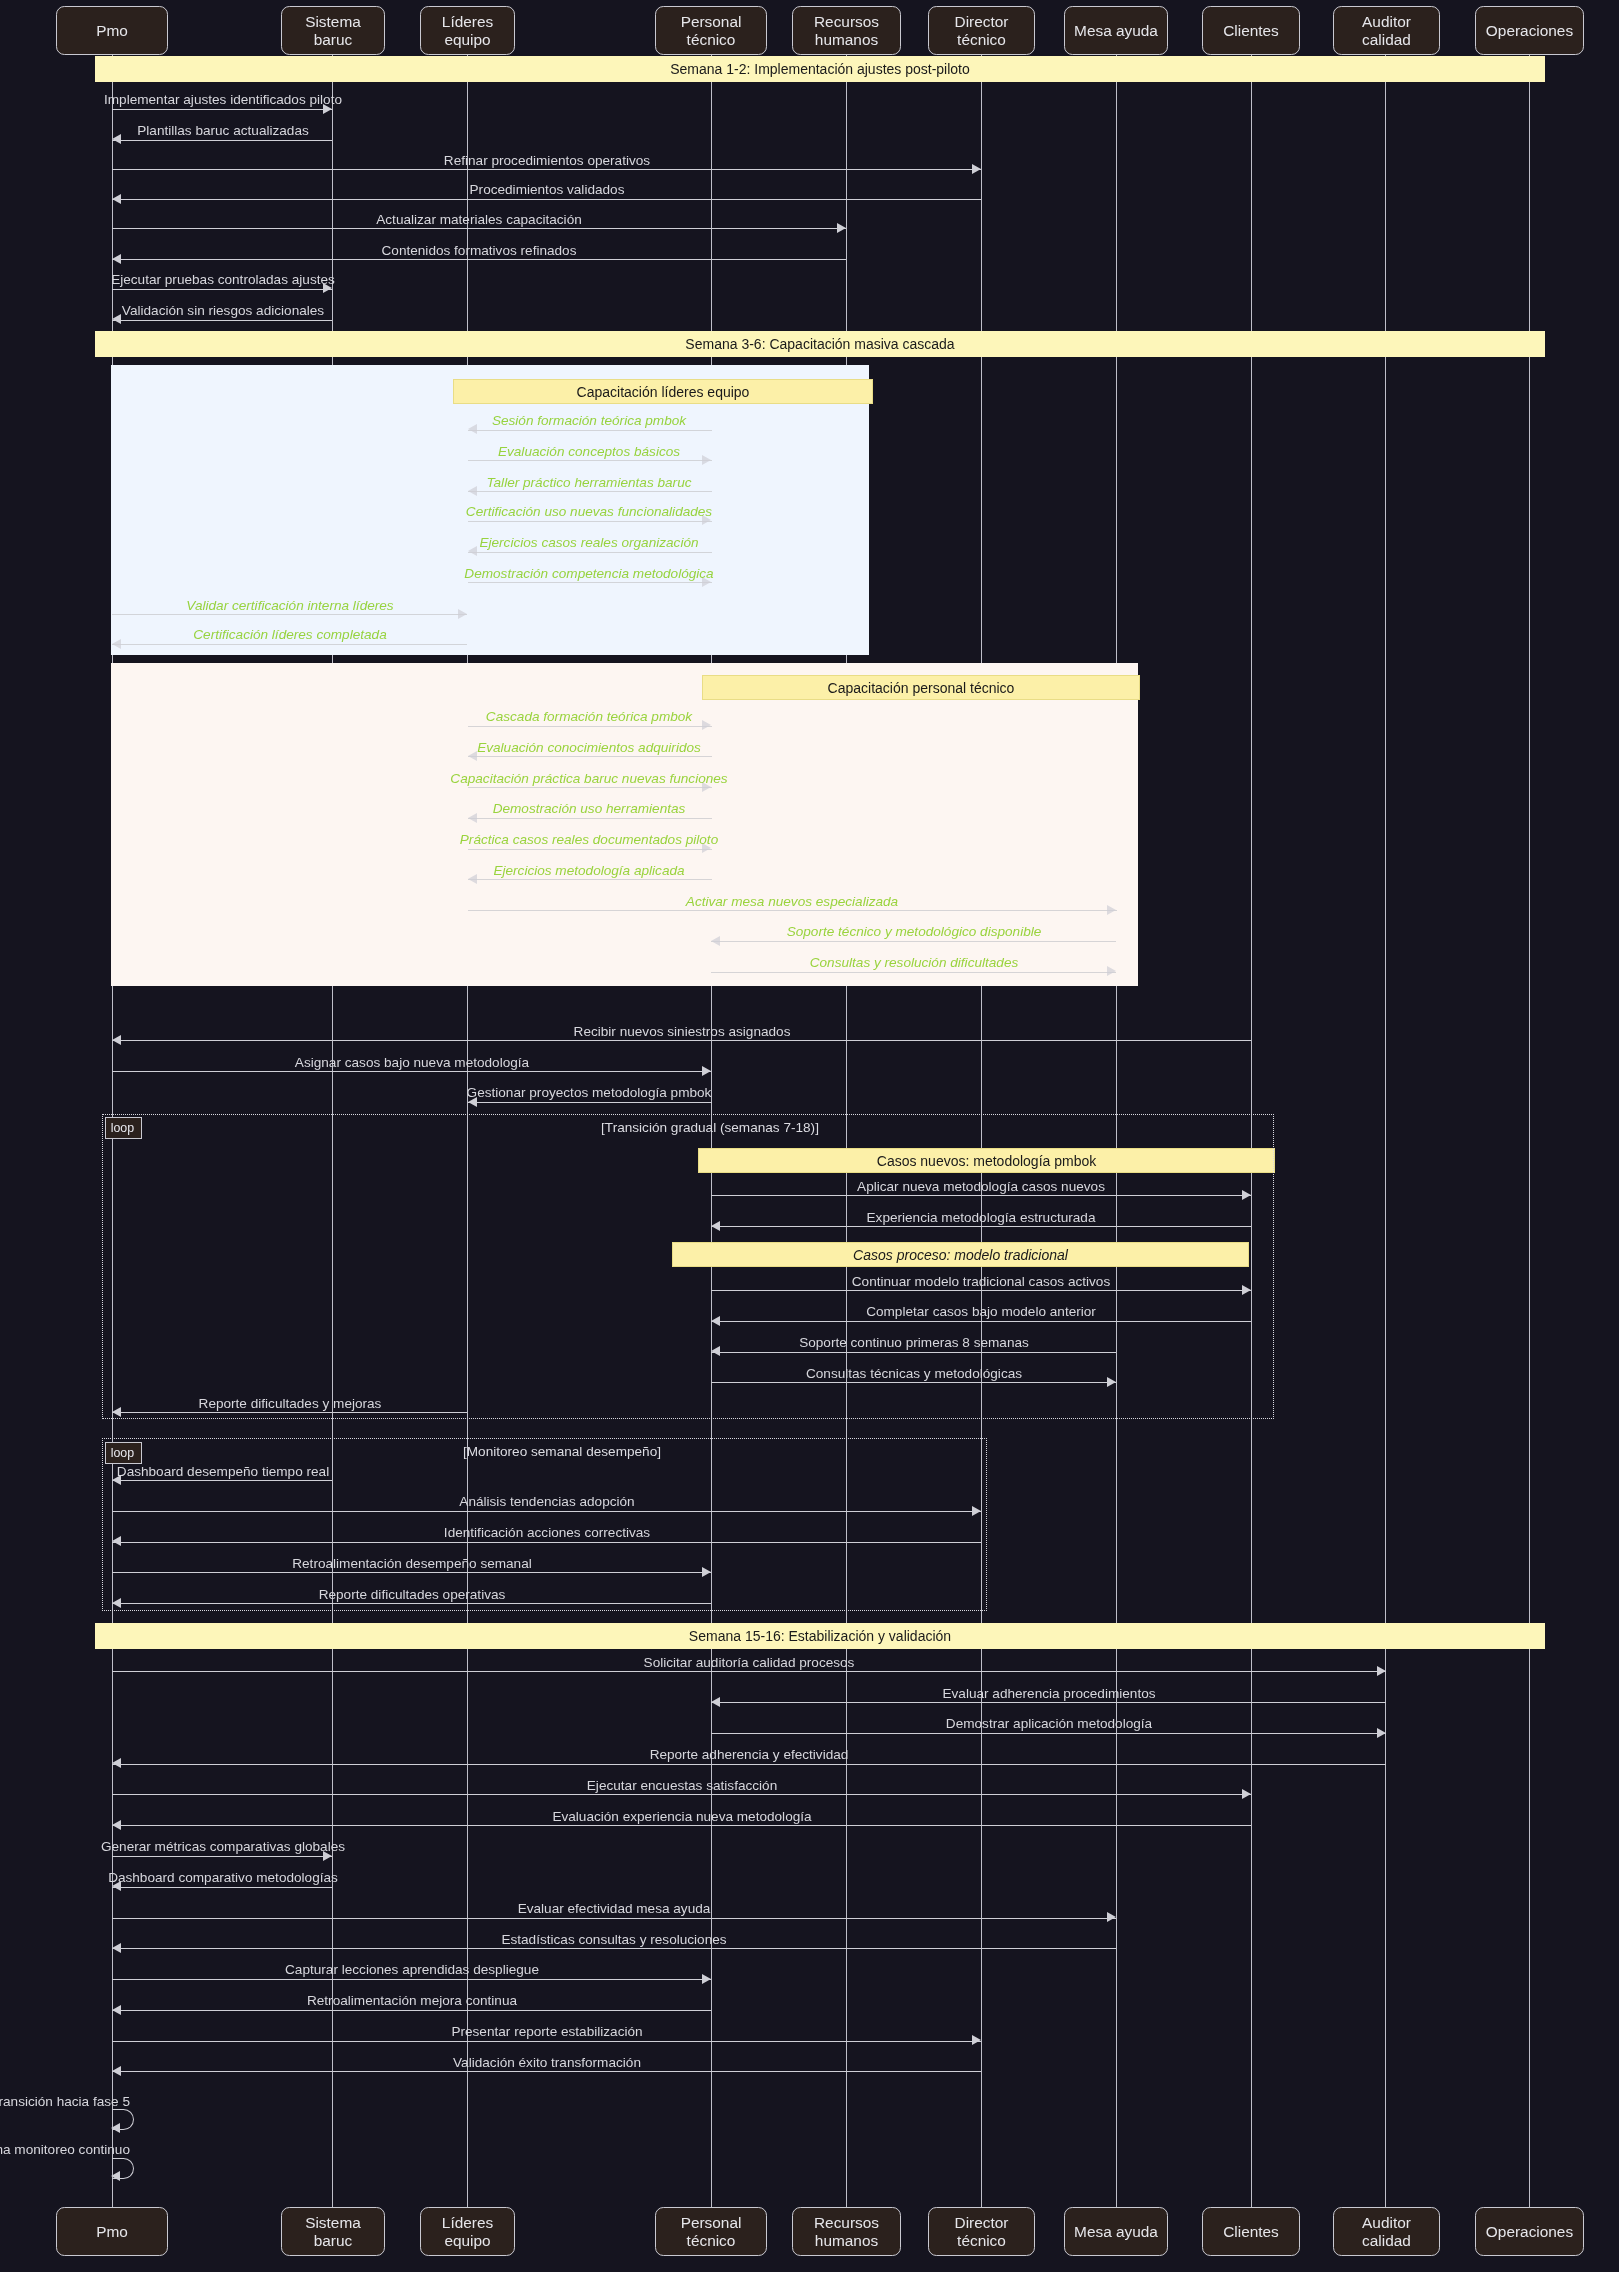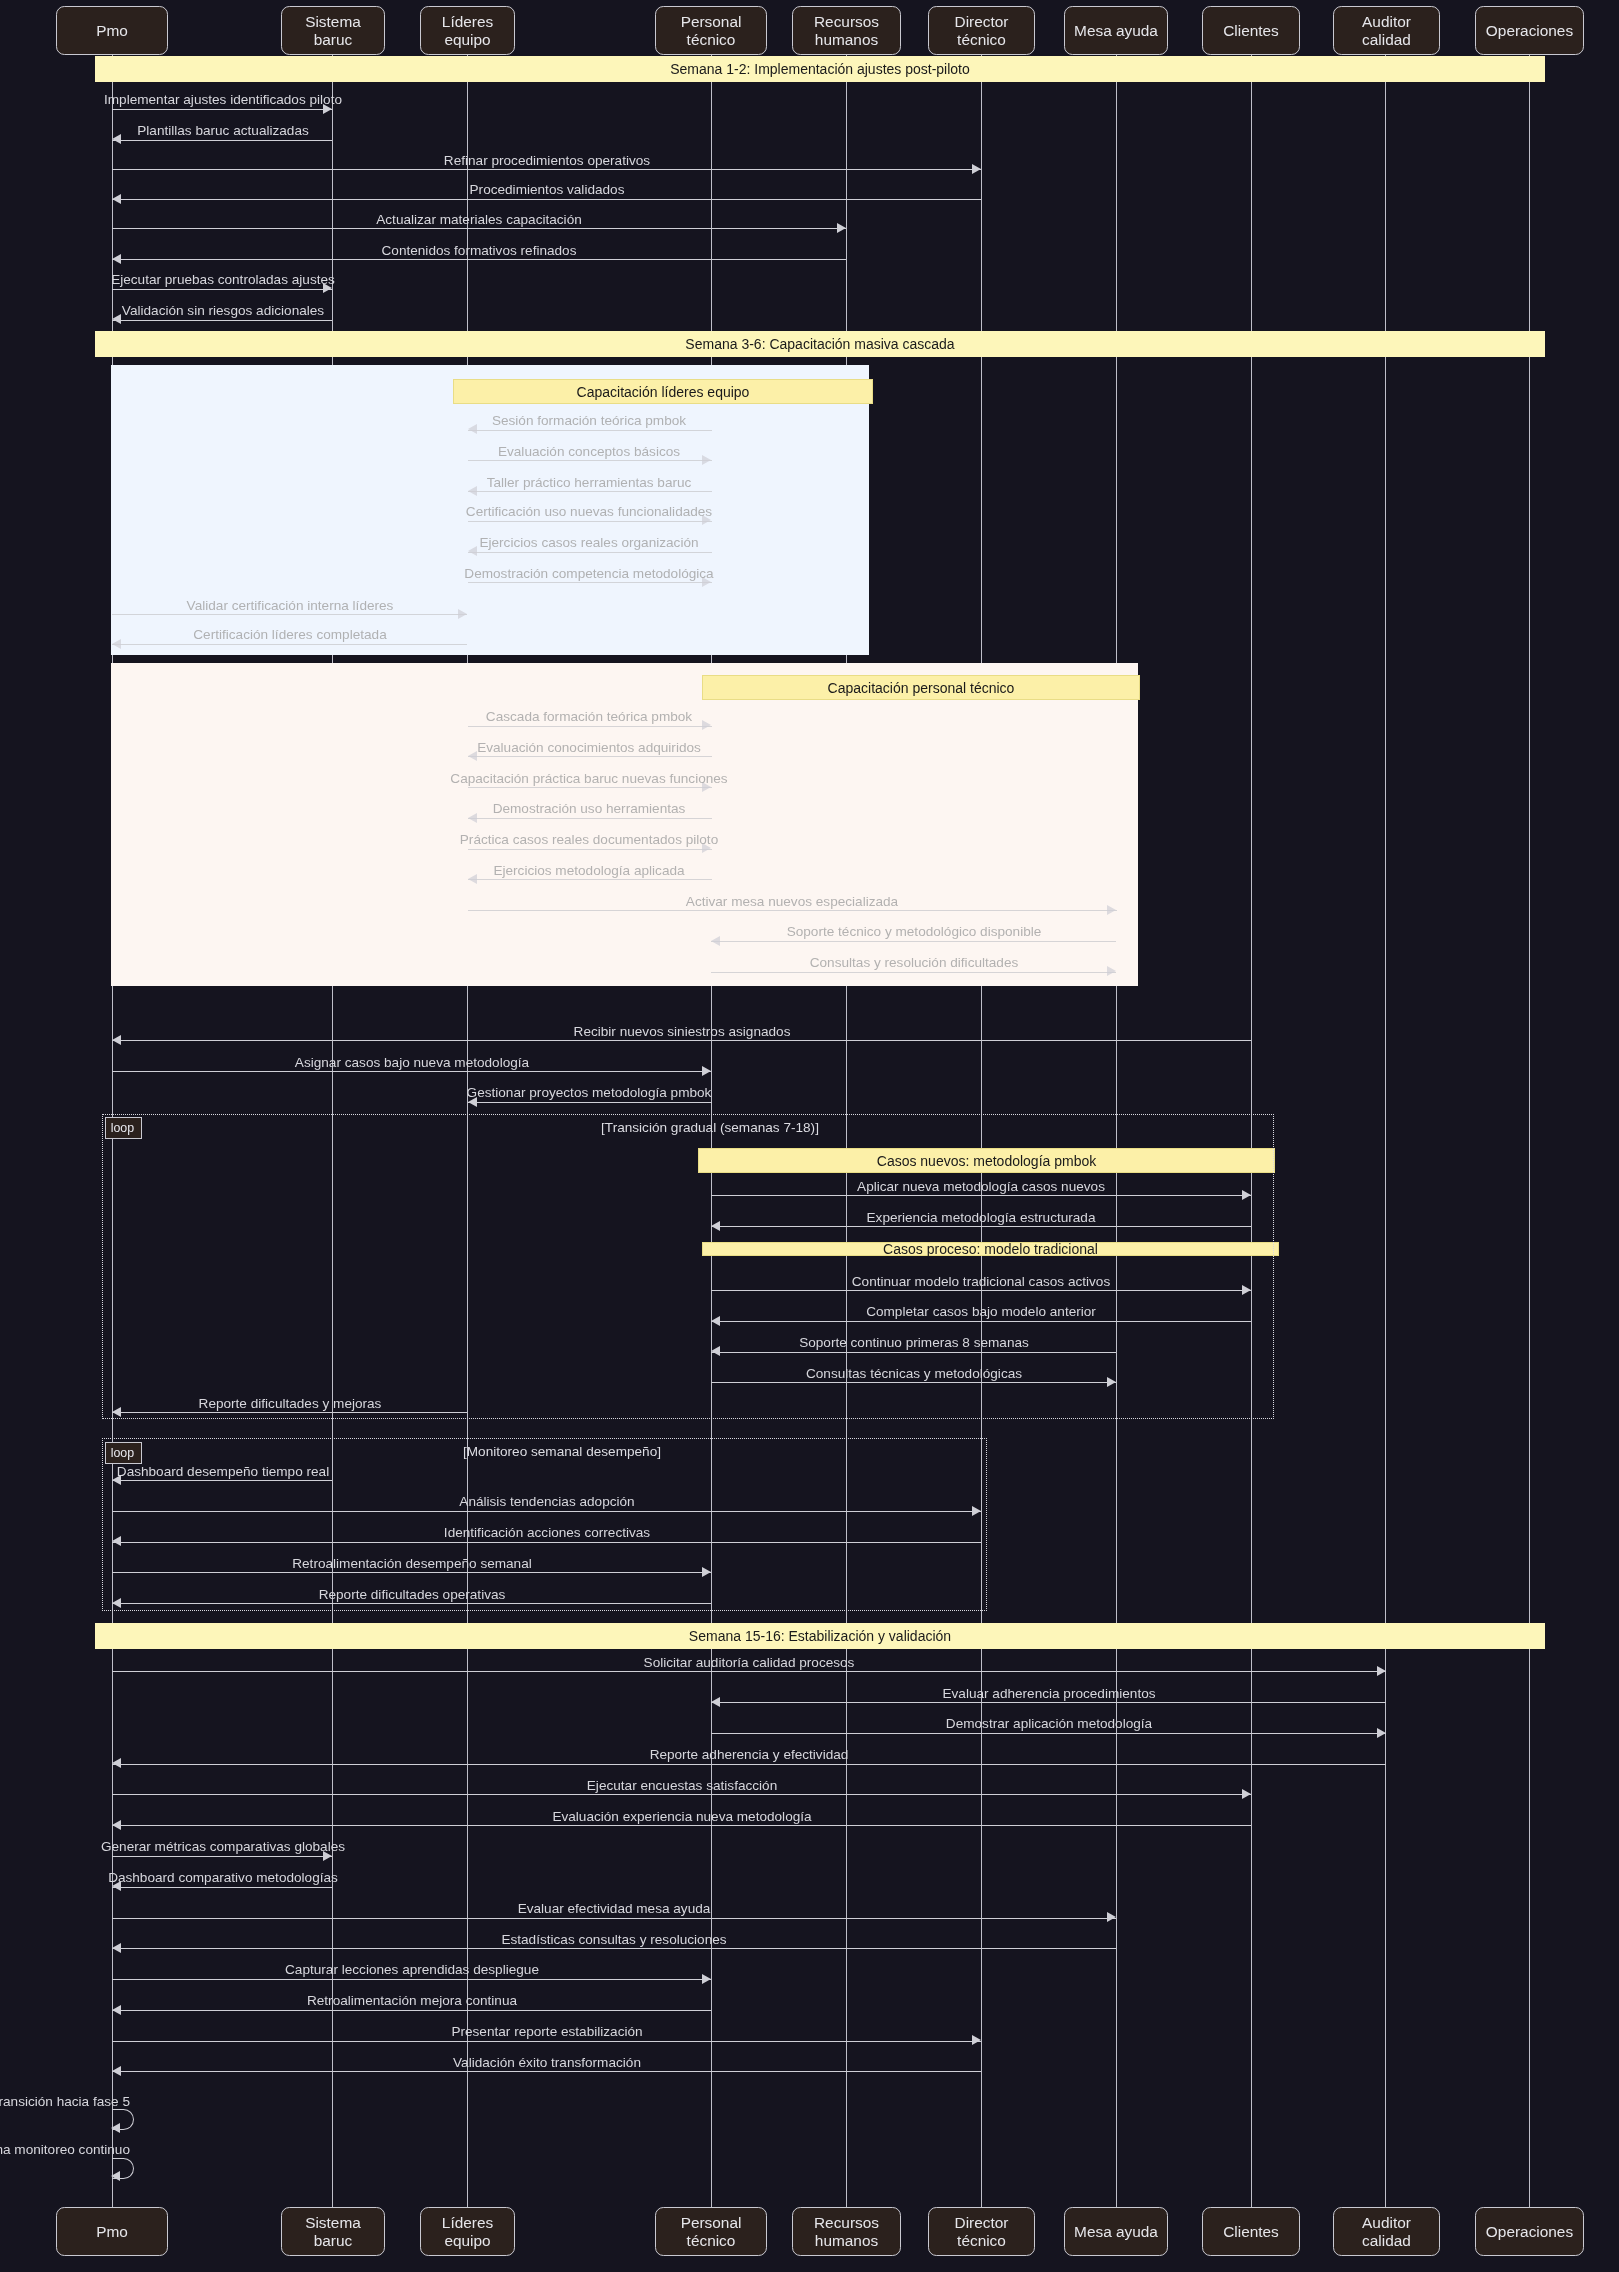--- a/index.html
+++ b/index.html
@@ -16,21 +16,21 @@
   .note-bar{position:absolute;background:#fcf0a8;border:0.6px solid #e9dd86;color:#1a1a1a;
     font-size:14px;display:flex;align-items:center;justify-content:center;box-sizing:border-box;}
   .msg{position:absolute;height:0;border-top:1.1px solid #cfcfd6;}
   .msg.dim{border-top-color:#c8c8cc;opacity:.75;}
   .arrow{position:absolute;width:0;height:0;border-top:5.3px solid transparent;border-bottom:5.3px solid transparent;}
   .arrow.r{border-left:9.5px solid #cfcfd6;}
   .arrow.l{border-right:9.5px solid #cfcfd6;}
   .arrow.dim{opacity:.7;}
   .msg-label{position:absolute;color:#d7d7dd;font-size:13.6px;white-space:nowrap;
     transform:translateX(-50%);text-align:center;}
-  .msg-label.dim{color:#a3a3a3;opacity:.82;}
+  .msg-label.dim{color:#84cc16;opacity:.82;font-style:italic;}
   .loop-box{position:absolute;border:1.2px dotted #d9d9e0;box-sizing:border-box;}
   .loop-tag{position:absolute;background:#2b211d;border:0.9px solid #c9c9d1;color:#e8e8ee;
     font-size:12.4px;padding:3px 7px 3px 4.7px;box-sizing:border-box;}
   .loop-cond{position:absolute;color:#dcdce2;font-size:13.6px;white-space:nowrap;transform:translateX(-50%);}
   .self-loop{position:absolute;border:1.1px solid #cfcfd6;border-left:none;
     border-top-right-radius:15.4px;border-bottom-right-radius:15.4px;}
   .self-label{position:absolute;color:#d7d7dd;font-size:13.6px;white-space:nowrap;
     transform:translateX(-100%);}
 </style>
 </head>
@@ -282,21 +282,21 @@
     <div class="msg-label" style="left: 547px; top: 2055px;">Validación éxito transformación</div>
     <div class="note-bar" style="left: 453px; top: 379px; width: 420px; height: 25px;">
       <span>Capacitación líderes equipo</span>
     </div>
     <div class="note-bar" style="left: 702px; top: 675px; width: 438px; height: 25px;">
       <span>Capacitación personal técnico</span>
     </div>
     <div class="note-bar" style="left: 698px; top: 1148px; width: 577px; height: 25px;">
       <span>Casos nuevos: metodología pmbok</span>
     </div>
-    <div class="note-bar" style="left: 702px; top: 1242px; width: 577px; height: 14px;">
+    <div class="note-bar" style="left: 672px; top: 1242px; width: 577px; height: 25px; font-style: italic;">
       <span>Casos proceso: modelo tradicional</span>
     </div>
     <div class="loop-box" style="left: 102px; top: 1114px; width: 1172px; height: 305px;"></div>
     <div class="loop-tag" style="left: 105px; top: 1117px;">loop</div>
     <div class="loop-cond" style="left: 710px; top: 1120px;">[Transición gradual (semanas 7-18)]</div>
     <div class="loop-box" style="left: 102px; top: 1438px; width: 885px; height: 173px;"></div>
     <div class="loop-tag" style="left: 105px; top: 1442px;">loop</div>
     <div class="loop-cond" style="left: 562px; top: 1444px;">[Monitoreo semanal desempeño]</div>
     <div class="self-label" style="left: 130px; top: 2094px;">Documentar transición hacia fase 5</div>
     <div class="self-loop" style="left: 112px; top: 2109px; width: 21px; height: 19px;"></div>

